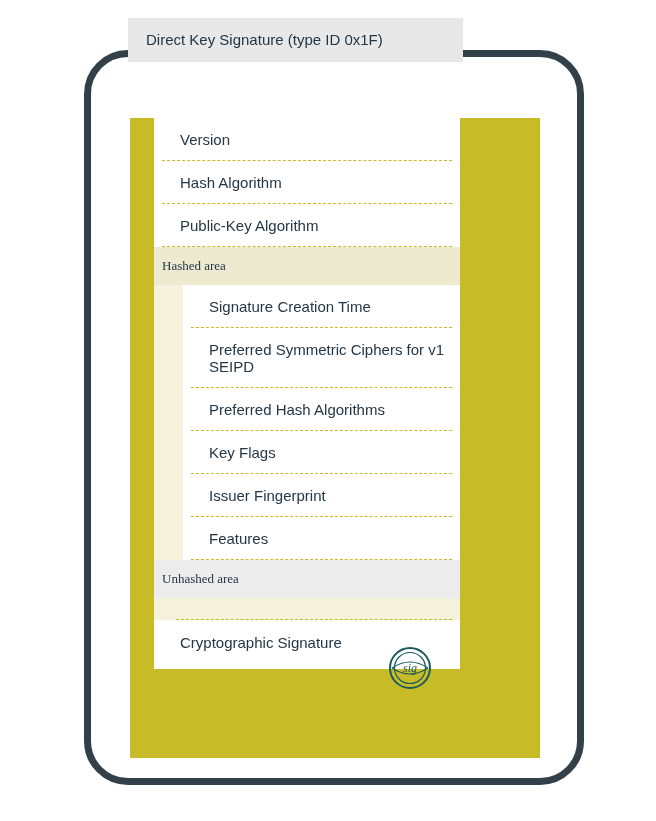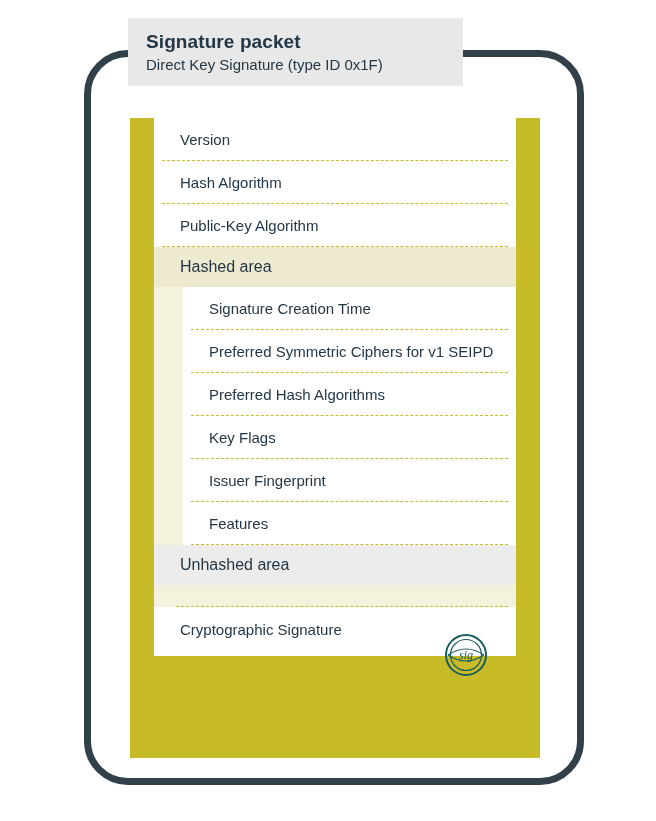--- a/index.html
+++ b/index.html
@@ -71,21 +71,21 @@
     width: 410px;
     height: 640px;
     background: #c8bb28;
     box-sizing: border-box;
     padding: 0;
   }
   .packet-inner {
     position: absolute;
     left: 24px;
     top: 0px;
-    width: 362px;
+    width: 306px;
     background: #8b5cf6;
   }
 
   .row {
     position: relative;
     padding: 13px 0 13px 26px;
     font-size: 15px;
     color: #243746;
     background: #ffffff;
     box-sizing: border-box;
@@ -95,25 +95,26 @@
     position: absolute;
     left: 8px;
     right: 8px;
     bottom: 0;
     border-bottom: 1px dashed #c8bb28;
   }
 
   
   .area-label {
     position: relative;
-    padding: 11px 0 11px 26px;
-    font-size: 16px;
+    padding: 11px 0 11px 8px;
+    font-size: 13px;
     color: #243746;
     background: #eeead0;
     box-sizing: border-box;
+    font-family: Liberation Serif, serif;
   }
   .area-label.unhashed {
     background: #ececec;
   }
   .hashed-block {
     background: #f4f1dd;
     padding-left: 29px;
     box-sizing: border-box;
   }
   .hashed-block .row {
@@ -160,21 +161,20 @@
   }
   .sig-badge svg { display: block; }
 </style>
 </head>
 <body>
 
 <div class="device-frame"></div>
 
 <div class="header-accent"></div>
 <div class="header-tab">
-  <div class="header-title">Signature packet</div>
   <div class="header-subtitle">Direct Key Signature (type ID 0x1F)</div>
 </div>
 
 <div class="packet">
   <div class="packet-inner">
 
     <div class="row">Version</div>
     <div class="row">Hash Algorithm</div>
     <div class="row">Public-Key Algorithm</div>
 

